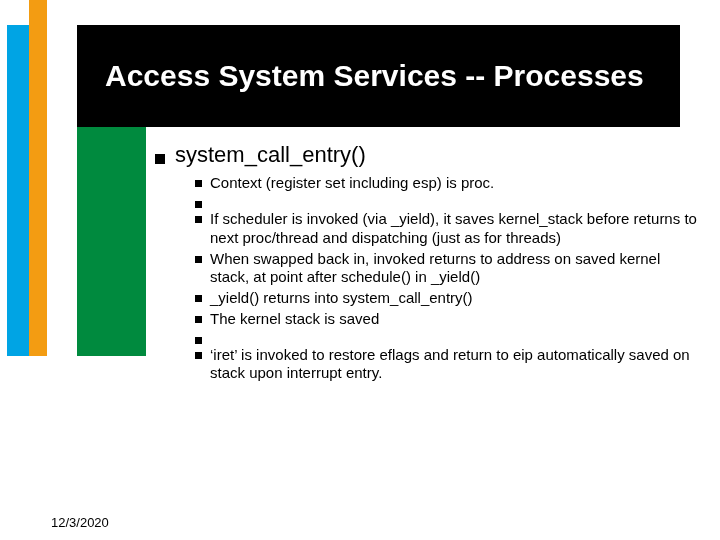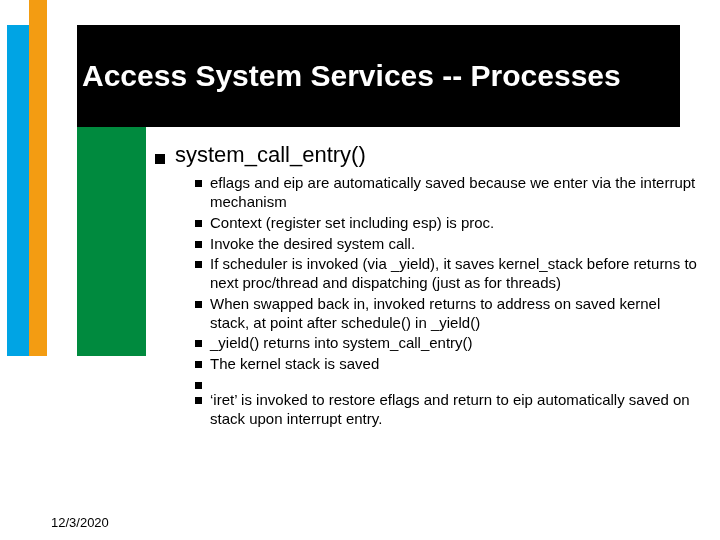--- a/index.html
+++ b/index.html
@@ -1,21 +1,21 @@
 <!DOCTYPE html>
 <html><head>
 <meta charset="utf-8">
 <style>
   * { box-sizing: border-box; margin: 0; padding: 0; }
   html, body { width: 720px; height: 540px; background: #fff; font-family: Arial, Helvetica, sans-serif; overflow: hidden; }
   .slide { position: relative; width: 720px; height: 540px; background: #fff; }
   .orange-bar { position: absolute; left: 29px; top: 0; width: 18px; height: 356px; background: #f39c12; }
   .blue-bar { position: absolute; left: 7px; top: 25px; width: 22px; height: 331px; background: #00a4e4; }
   .green-bar { position: absolute; left: 77px; top: 25px; width: 69px; height: 331px; background: #008a3e; }
-  .title-block { position: absolute; left: 77px; top: 25px; width: 603px; height: 102px; background: #000; display: flex; align-items: center; padding-left: 5px; }
+  .title-block { position: absolute; left: 77px; top: 25px; width: 603px; height: 102px; background: #000; display: flex; align-items: center; padding-left: 28px; }
   .title-text { color: #fff; font-size: 30px; font-weight: bold; line-height: 1.2; }
   .content { position: absolute; left: 155px; top: 142px; width: 545px; }
   .level1 { display: flex; align-items: center; margin-bottom: 6px; }
   .bullet-sq-outer { width: 10px; height: 10px; background: #000; flex-shrink: 0; margin-top: 8px; margin-right: 10px; }
   .level1-text { font-size: 22px; color: #000; line-height: 1.2; }
   .level2-wrap { margin-left: 40px; }
   .level2 { display: flex; align-items: flex-start; margin-bottom: 2px; }
   .bullet-sq-inner { width: 7px; height: 7px; background: #000; flex-shrink: 0; margin-top: 6px; margin-right: 8px; }
   .level2-text { font-size: 15px; color: #000; line-height: 1.25; }
   .date-stamp { position: absolute; left: 10px; bottom: 10px; font-size: 13px; color: #000; margin-left: 41px; }
@@ -33,29 +33,24 @@
   </div>
 
   <div class="content">
     <div class="level1">
       <div class="bullet-sq-outer"></div>
       <div class="level1-text">system_call_entry()</div>
     </div>
     <div class="level2-wrap">
       <div class="level2">
         <div class="bullet-sq-inner"></div>
-        <div class="level2-text">eflags and eip are automatically saved because we enter via the interrupt mechanism</div>
-      </div>
-      <div class="level2">
-        <div class="bullet-sq-inner"></div>
         <div class="level2-text">Context (register set including esp) is proc.</div>
       </div>
       <div class="level2">
         <div class="bullet-sq-inner"></div>
-        <div class="level2-text">Invoke the desired system call.</div>
       </div>
       <div class="level2">
         <div class="bullet-sq-inner"></div>
         <div class="level2-text">If scheduler is invoked (via _yield), it saves kernel_stack before returns to next proc/thread and dispatching (just as for threads)</div>
       </div>
       <div class="level2">
         <div class="bullet-sq-inner"></div>
         <div class="level2-text">When swapped back in, invoked returns to address on saved kernel stack, at point after schedule() in _yield()</div>
       </div>
       <div class="level2">

